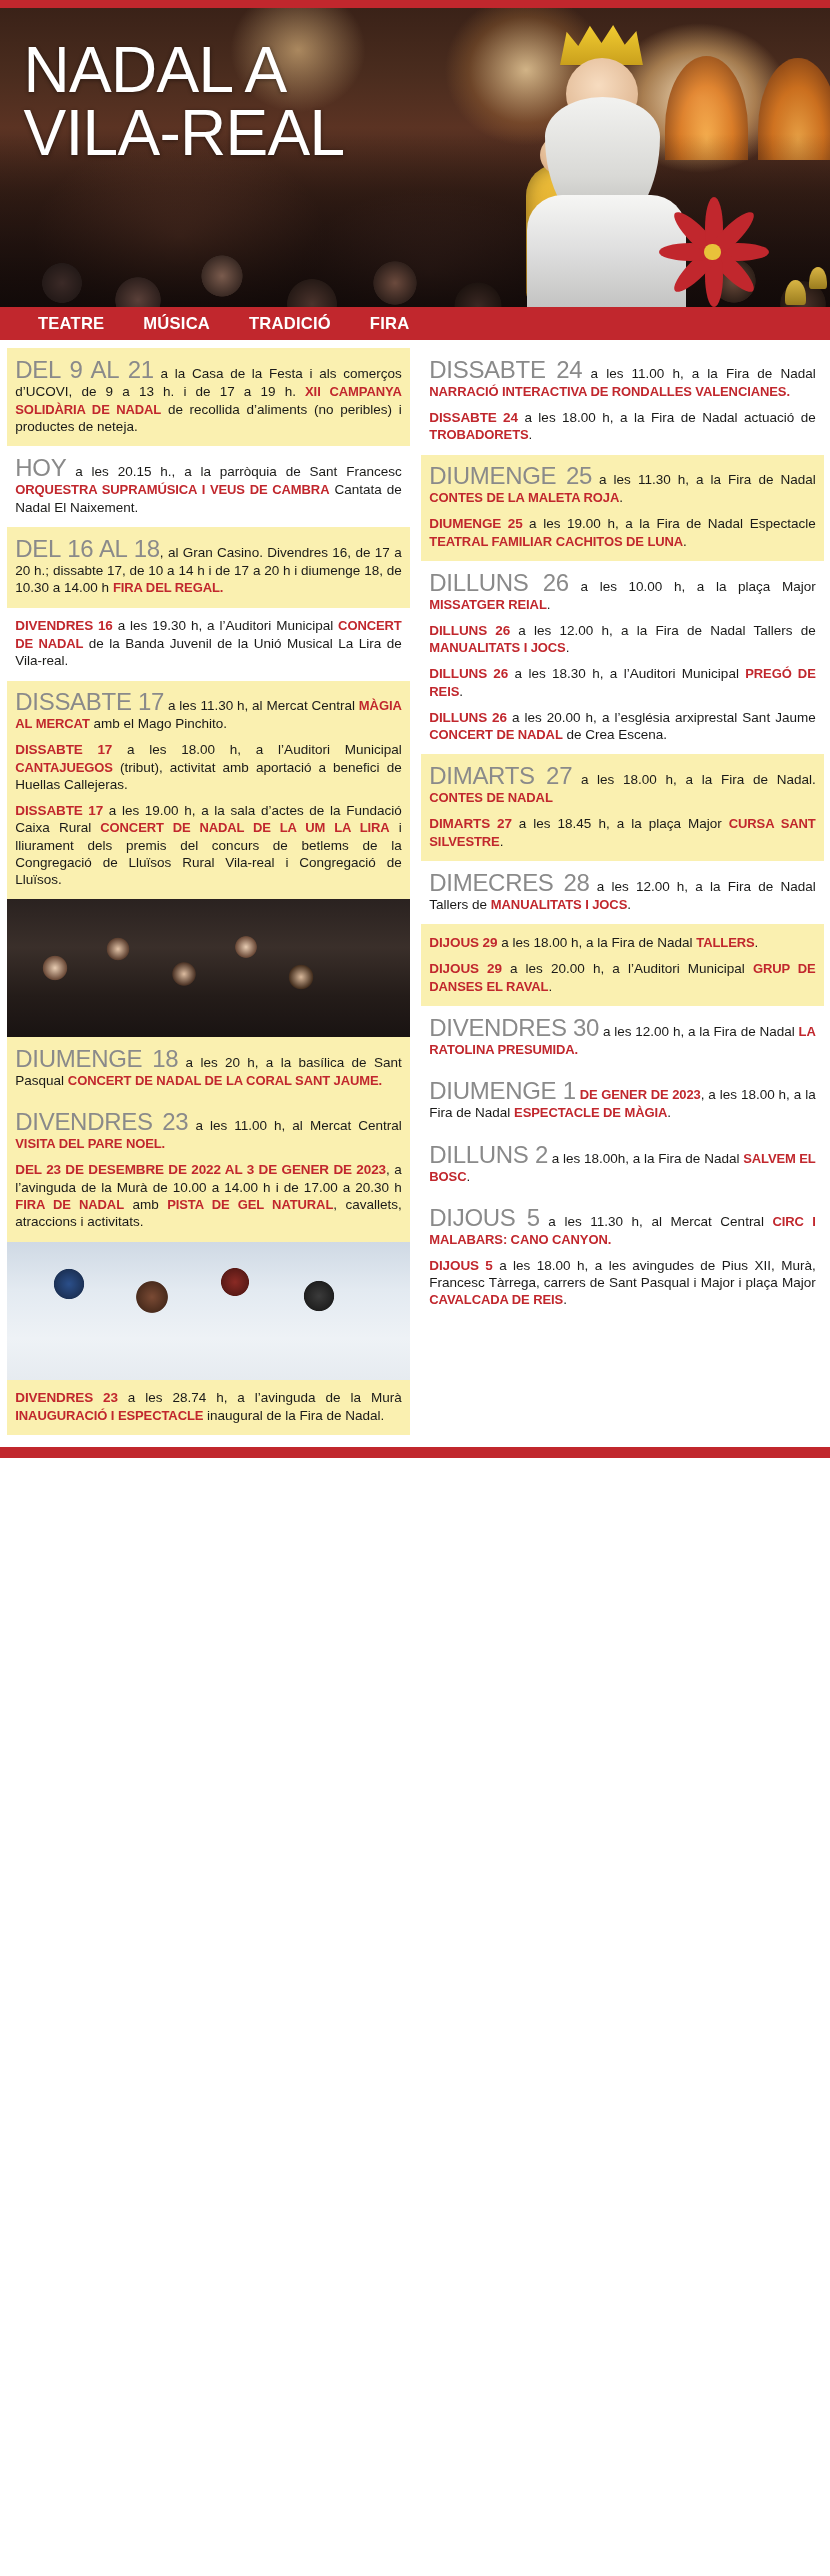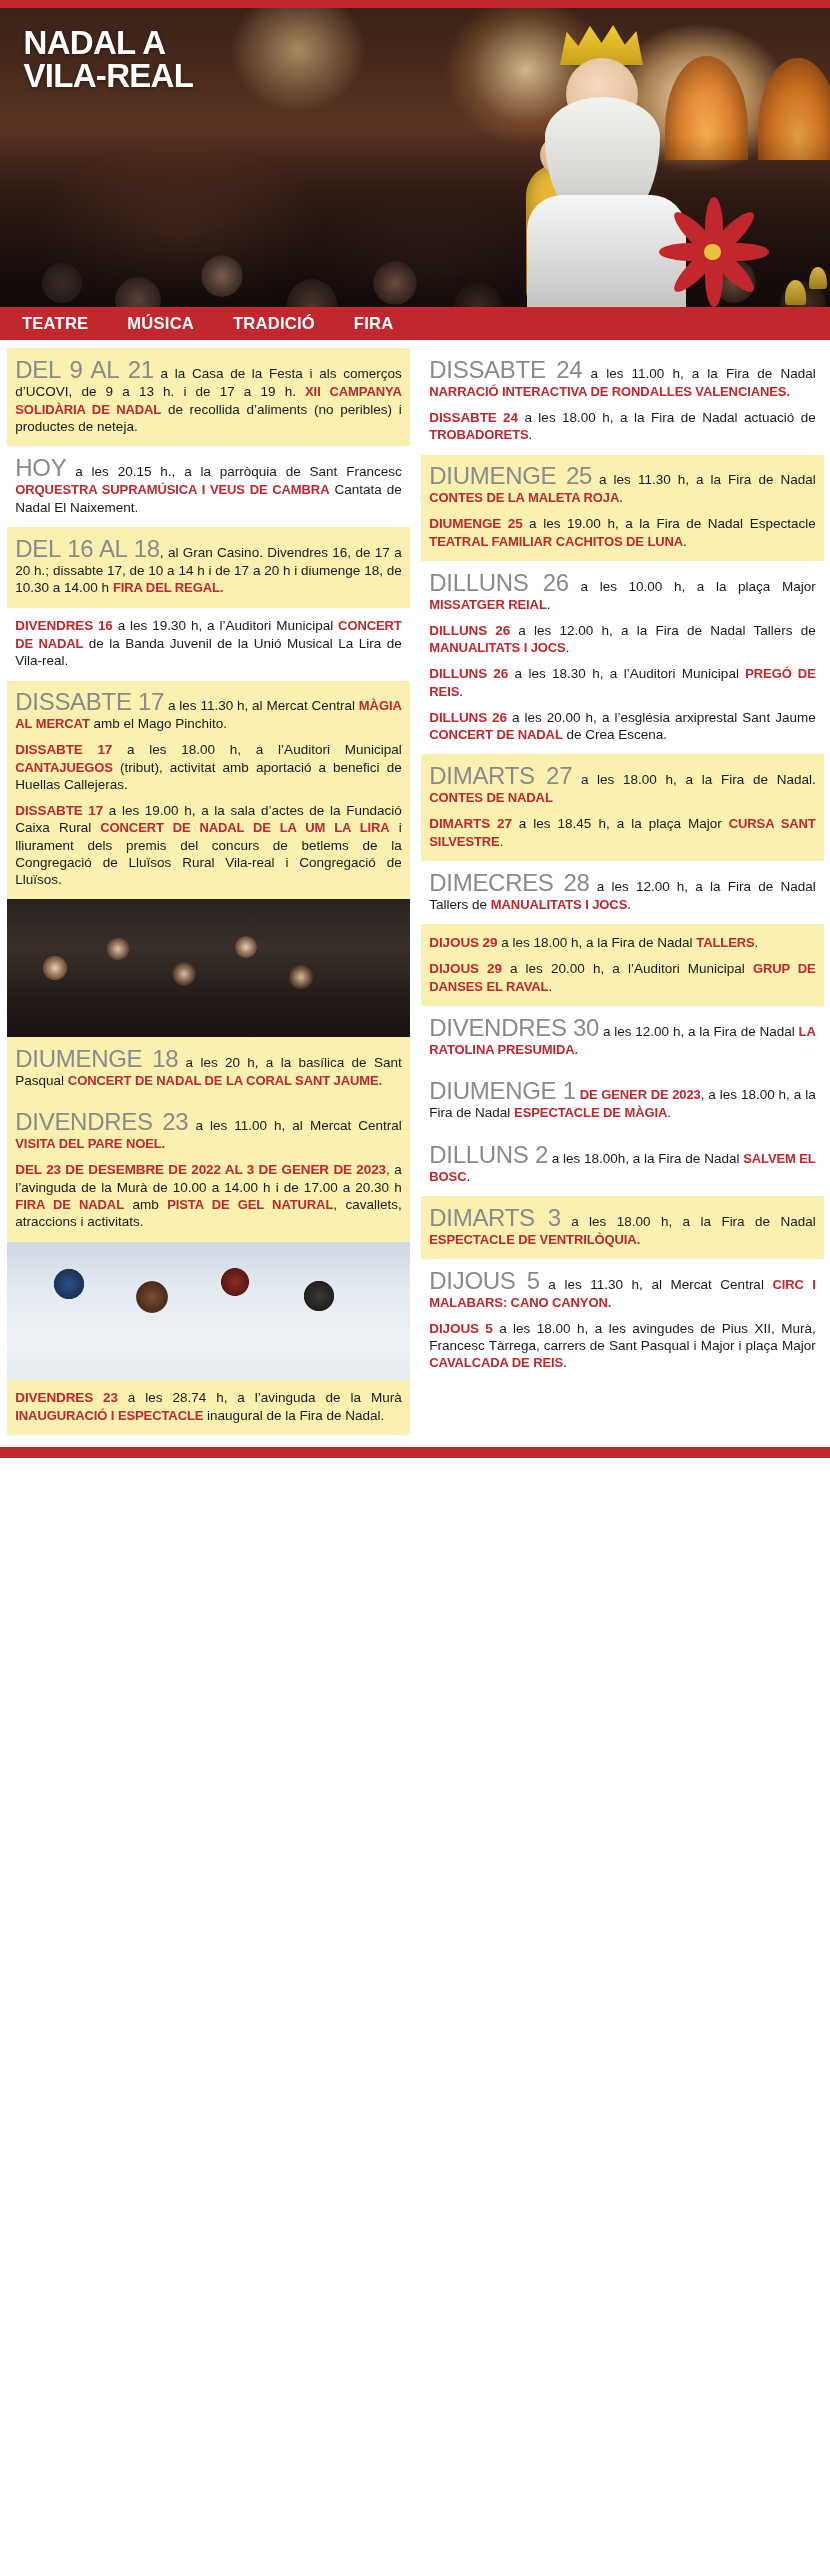--- a/index.html
+++ b/index.html
@@ -130,37 +130,37 @@
   .bell {
     position: absolute; right: 25px; bottom: 2.8px; width: 21px; height: 25px;
     background: linear-gradient(180deg,#d9b544,#9a7c1e);
     border-radius: 50% 50% 14% 14% / 70% 70% 18% 18%;
   }
   .bell.b2 { right: 4.2px; bottom: 18px; width: 18px; height: 22px; }
 
   .hero-title {
     position: absolute;
     left: 23.5px;
-    top: 19px;
+    top: 31px;
     color: #ffffff;
-    font-size: 33px;
+    font-size: 64px;
     line-height: .98;
-    font-weight: 700;
+    font-weight: 400;
     letter-spacing: -0.7px;
     text-shadow: 0 1.4px 4.2px rgba(0,0,0,.45);
     z-index: 4;
   }
 
   
   .navbar {
     background: #c1272d;
     height: 33px;
     display: flex;
     align-items: center;
-    padding-left: 22px;
+    padding-left: 38px;
     gap: 39px;
   }
   .navbar .nav-item {
     color: #ffffff;
     font-size: 16.6px;
     font-weight: bold;
     letter-spacing: 0.2px;
     cursor: pointer;
   }
 
@@ -381,23 +381,20 @@
 
 
       <div class="entry plain">
         <p><span class="big">DIUMENGE 1</span> <span class="hl">DE GENER DE 2023</span><span>, a les 18.00 h, a la Fira de Nadal </span><span class="hl">ESPECTACLE DE MÀGIA</span><span>.</span></p>
       </div>
 
       <div class="entry plain">
         <p><span class="big">DILLUNS 2</span><span> a les 18.00h, a la Fira de Nadal </span><span class="hl">SALVEM EL BOSC</span><span>.</span></p>
       </div>
 
-      <div class="entry alt">
-        <p><span class="big">DIMARTS 3</span><span> a les 18.00 h, a la Fira de Nadal </span><span class="hl">ESPECTACLE DE VENTRILÒQUIA.</span></p>
-      </div>
 
       <div class="entry plain">
         <p><span class="big">DIJOUS 5</span><span> a les 11.30 h, al Mercat Central </span><span class="hl">CIRC I MALABARS: CANO CANYON.</span></p>
         <p><span class="hl lead">DIJOUS 5</span><span> a les 18.00 h, a les avingudes de Pius XII, Murà, Francesc Tàrrega, carrers de Sant Pasqual i Major i plaça Major </span><span class="hl">CAVALCADA DE REIS</span><span>.</span></p>
       </div>
 
     </div>
   </div>
 
   <div class="bottom-rule"></div>

